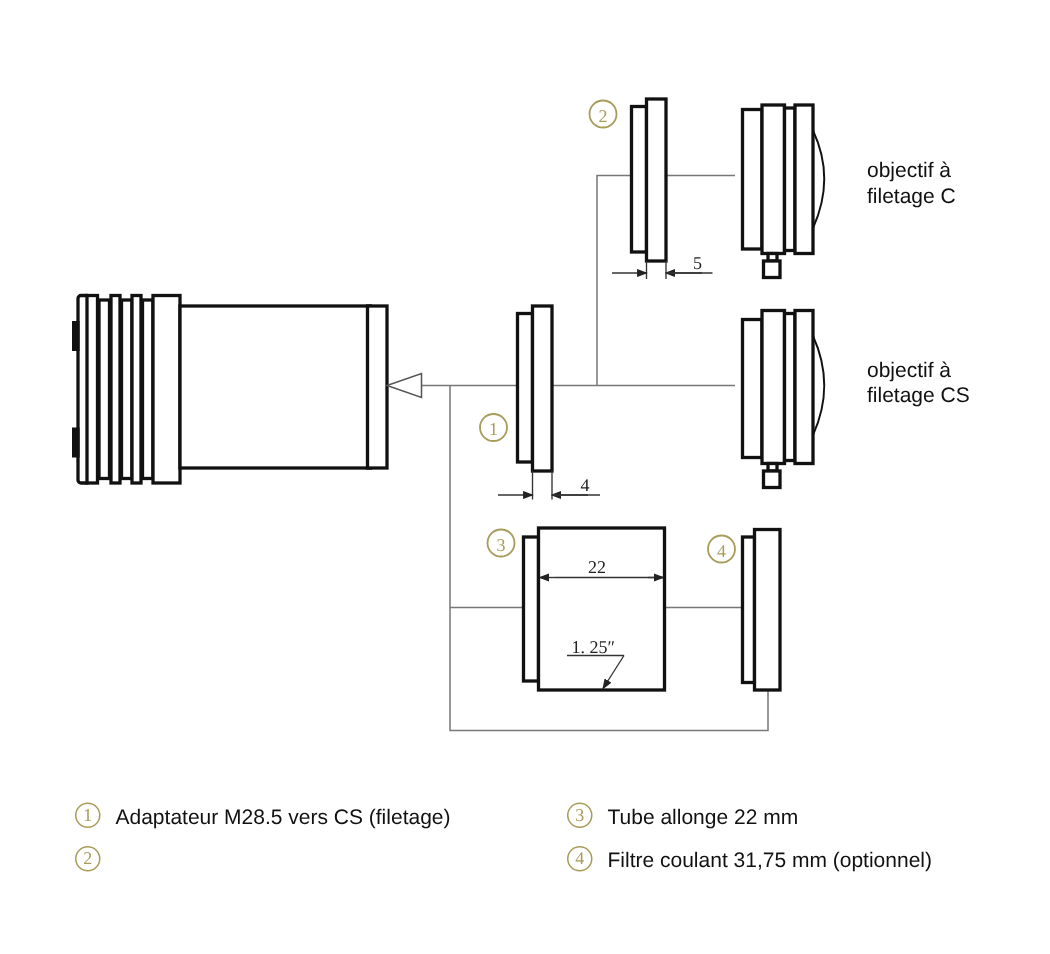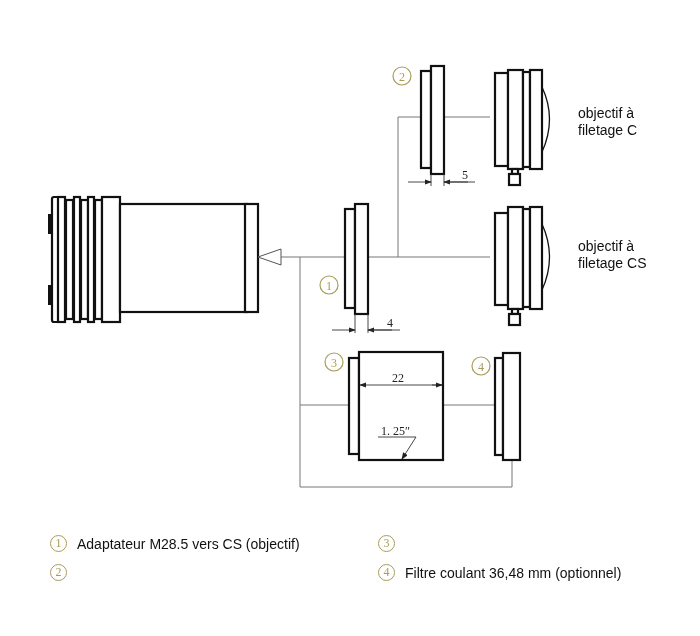--- a/index.html
+++ b/index.html
@@ -120,25 +120,26 @@
     <rect class="thick" x="495" y="358" width="8" height="97"></rect>
     <rect class="thick" x="503" y="353" width="17" height="107"></rect>
     <circle class="marker-circle" cx="481" cy="366" r="9"></circle>
     <text class="marker-num" x="481" y="367">4</text>
   </g>
 </svg>
 
 <div>
   <div class="legend" style="left:50px; top:535px;">
     <span class="circ">1</span>
-    <span>Adaptateur M28.5 vers CS (objectif)</span>
+    <span>Adaptateur M28.5 vers CS (filetage)</span>
   </div>
   <div class="legend" style="left:50px; top:564px;">
     <span class="circ">2</span>
   </div>
   <div class="legend" style="left:378px; top:535px;">
     <span class="circ">3</span>
+    <span>Tube allonge 22 mm</span>
   </div>
   <div class="legend" style="left:378px; top:564px;">
     <span class="circ">4</span>
-    <span>Filtre coulant 36,48 mm (optionnel)</span>
+    <span>Filtre coulant 31,75 mm (optionnel)</span>
   </div>
 </div>
 
 </body></html>

